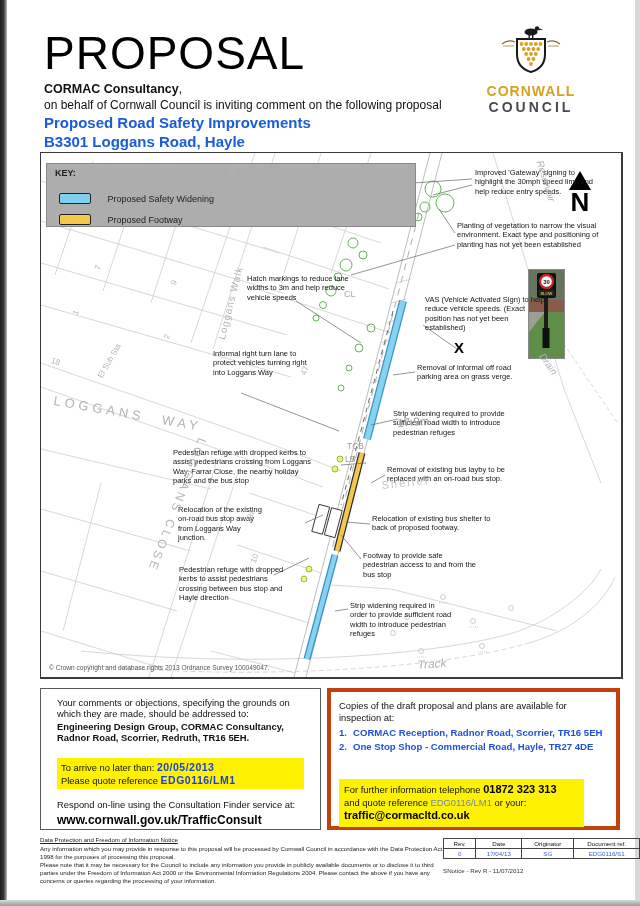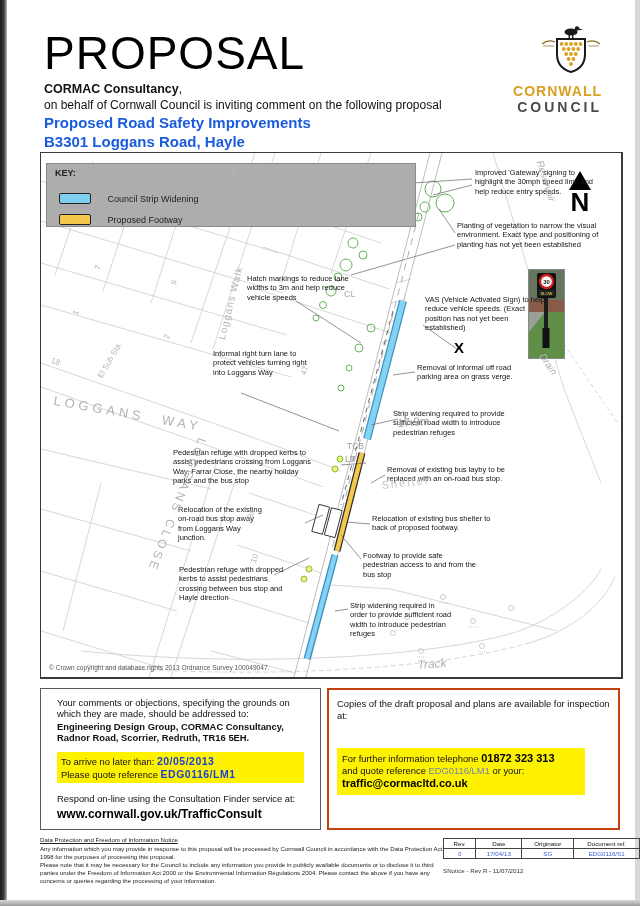--- a/index.html
+++ b/index.html
@@ -11,21 +11,21 @@
   .edge-right{position:absolute;right:0;top:0;width:5px;height:906px;background:#d8d8d8;}
   .edge-bottom{position:absolute;left:0;bottom:0;width:640px;height:6px;
       background:linear-gradient(0deg,#9a9a9a,#d9d9d9);}
   
   .title{position:absolute;left:44px;top:26px;font-size:46px;letter-spacing:1px;color:#000;}
   .consultancy{position:absolute;left:44px;top:82px;font-size:12.5px;}
   .consultancy b{font-weight:bold;}
   .intro{position:absolute;left:44px;top:98px;font-size:12px;}
   .blue-h{position:absolute;left:44px;font-size:15px;font-weight:bold;color:#1a5cdb;}
   .bh1{top:114px}.bh2{top:133px}
-  .logo{position:absolute;left:492px;top:24px;width:110px;text-align:right;}
+  .logo{position:absolute;left:476px;top:24px;width:110px;text-align:center;}
   .logo .l1{font-size:14px;font-weight:bold;color:#d9a021;letter-spacing:1px;margin-top:1px;}
   .logo .l2{font-size:14px;font-weight:bold;color:#4a4a4e;letter-spacing:3px;}
   
   .map{position:absolute;left:40px;top:152px;width:580px;height:524px;background:#fff;
        border:1px solid #3a3a3a;border-right-width:2px;border-bottom-width:2px;}
   .map svg.base{position:absolute;left:0;top:0;}
   .keybox{position:absolute;left:5px;top:10px;width:368px;height:62px;background:#adadad;
        border:1px solid #8a8a8a;}
   .keybox .kt{position:absolute;left:8px;top:4px;font-size:9px;color:#222;font-weight:bold;}
   .krow{position:absolute;left:12px;height:12px;}
@@ -39,24 +39,24 @@
        border-right:11px solid transparent;border-bottom:19px solid #000;}
   .north .nl{font-size:26px;font-weight:900;line-height:24px;color:#000;}
   .ann{position:absolute;font-size:7.5px;line-height:1.25;color:#151515;}
   .maplabel{position:absolute;color:#b3b3b3;white-space:nowrap;transform-origin:0 0;}
   .xmark{position:absolute;left:413px;top:186px;font-size:15px;font-weight:900;color:#000;}
   .copyright{position:absolute;left:8px;top:511px;font-size:6.6px;color:#555;}
   .vasphoto{position:absolute;left:487px;top:116px;width:35px;height:88px;border:1px solid #888;}
   
   .boxL{position:absolute;left:40px;top:688px;width:281px;height:142px;border:1px solid #5a5a5a;
         padding:8px 8px 0 16px;box-sizing:border-box;font-size:9.4px;line-height:1.22;}
-  .boxR{position:absolute;left:327px;top:688px;width:293px;height:142px;border:2px solid #c2410c;
+  .boxR{position:absolute;left:327px;top:688px;width:293px;height:142px;border:4px solid #c2410c;
         padding:8px 8px 0 8px;box-sizing:border-box;font-size:9.4px;line-height:1.25;}
   .addr{font-weight:bold;margin-top:1px;}
-  .hl{background:#fff200;padding:3px 4px;margin-top:8px;width:97%;box-sizing:border-box;}
+  .hl{background:#fff200;padding:3px 4px;margin-top:14px;width:97%;box-sizing:border-box;}
   .hl .bval{color:#1a40d6;font-weight:bold;font-size:10.5px;letter-spacing:0.5px;}
   .respond{margin-top:10px;}
   .url{font-size:12px;font-weight:bold;color:#000;margin-top:2px;}
   .locs{margin-top:2px;}
   .loc{color:#2050d8;font-weight:bold;font-size:9.6px;margin-top:3px;}
   .loc .n{display:inline-block;width:14px;}
   .hlR{background:#fff200;padding:4px 5px;margin-top:26px;width:91%;box-sizing:border-box;}
   .phone{font-weight:bold;font-size:11px;color:#000;}
   .refgrey{color:#7285b0;}
   .email{font-weight:bold;font-size:11px;color:#000;}
@@ -244,21 +244,21 @@
         <path d="M320,406 L300,382"></path>
         <path d="M233,422 L268,405"></path>
         <path d="M307,456 L294,458"></path>
       </g>
     </svg>
 
     <div class="keybox">
       <div class="kt">KEY:</div>
       <div class="krow kr1">
         <span class="swatch sw-blue"></span>
-        <span class="klabel">Council Strip Widening</span>
+        <span class="klabel">Proposed Safety Widening</span>
       </div>
       <div class="krow kr2">
         <span class="swatch sw-yellow"></span>
         <span class="klabel">Proposed Footway</span>
       </div>
     </div>
 
     <div class="north">
       <div class="tri"></div>
       <div class="nl">N</div>
@@ -329,20 +329,24 @@
     <div class="hl">
       <div><span>To arrive no later than: </span><span class="bval">20/05/2013</span></div>
       <div><span>Please quote reference </span><span class="bval">EDG0116/LM1</span></div>
     </div>
     <div class="respond">Respond on-line using the Consultation Finder service at:</div>
     <div class="url">www.cornwall.gov.uk/TrafficConsult</div>
   </div>
 
   <div class="boxR">
     <div>Copies of the draft proposal and plans are available for inspection at:</div>
+    <div class="locs">
+      <div class="loc"><span class="n">1.</span><span>CORMAC Reception, Radnor Road, Scorrier, TR16 5EH</span></div>
+      <div class="loc"><span class="n">2.</span><span>One Stop Shop - Commercial Road, Hayle, TR27 4DE</span></div>
+    </div>
     <div class="hlR">
       <div><span>For further information telephone </span><span class="phone">01872 323 313</span></div>
       <div><span>and quote reference </span><span class="refgrey">EDG0116/LM1</span><span> or your:</span></div>
       <div class="email">traffic@cormacltd.co.uk</div>
     </div>
   </div>
 
   <div class="notice">
     <div class="nt">Data Protection and Freedom of Information Notice</div>
     <p>Any information which you may provide in response to this proposal will be processed by Cornwall Council in accordance with the Data Protection Act 1998 for the purposes of processing this proposal.</p>

